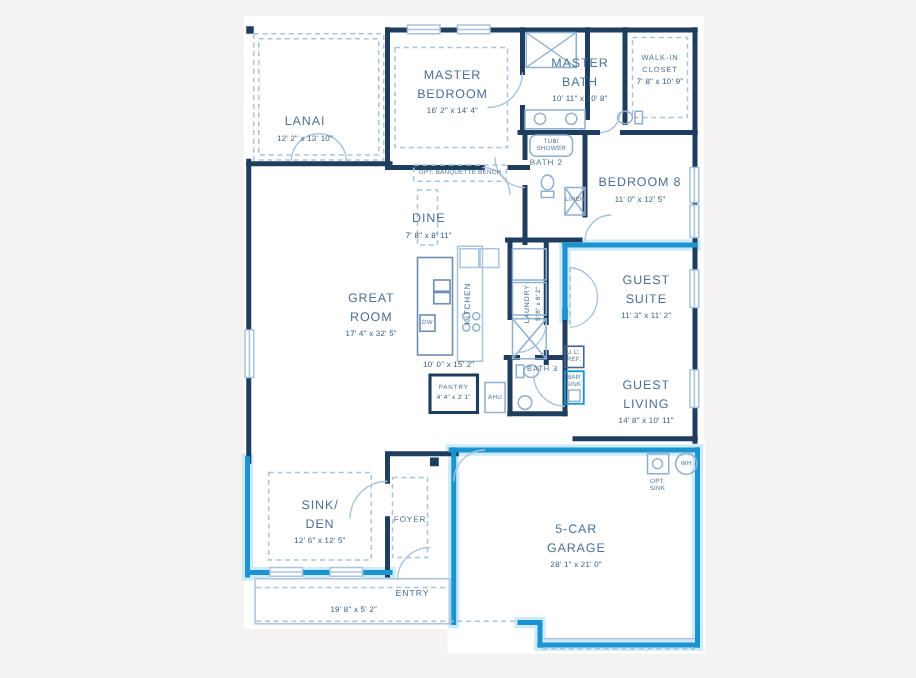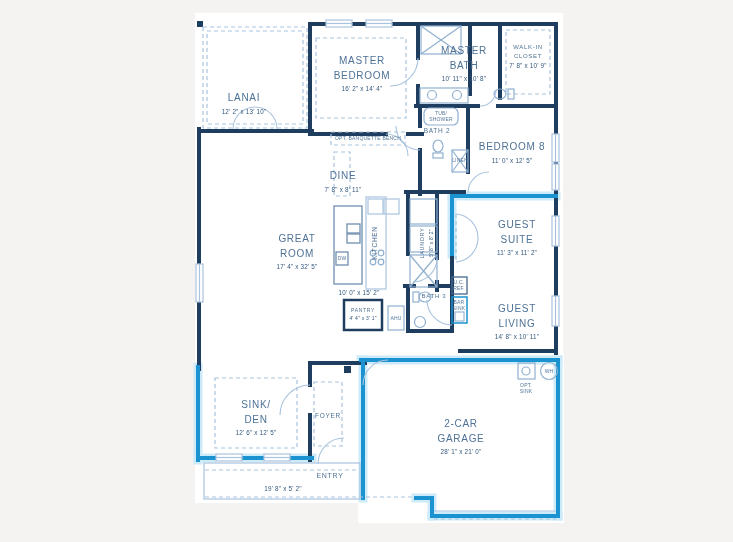--- a/index.html
+++ b/index.html
@@ -227,21 +227,21 @@
 SUITE</span><span class="dims">11' 3" x 11' 2"</span></div>
   <div class="lbl" style="left:517px;top:322px;"><span class="name">GUEST
 LIVING</span><span class="dims">14' 8" x 10' 11"</span></div>
   <div class="lbl" style="left:434px;top:296px;"><span class="name" style="font-size:6px;">BATH 3</span></div>
   <div class="lbl" style="left:363px;top:315px;"><span class="name" style="font-size:5px;">PANTRY</span><span class="dims" style="font-size:5px;">4' 4" x 3' 1"</span></div>
   <div class="lbl" style="left:256px;top:418px;"><span class="name">SINK/
 DEN</span><span class="dims">12' 6" x 12' 5"</span></div>
   <div class="lbl" style="left:328px;top:416px;"><span class="name" style="font-size:6.5px;">FOYER</span></div>
   <div class="lbl" style="left:330px;top:476px;"><span class="name" style="font-size:7px;">ENTRY</span></div>
   <div class="lbl" style="left:283px;top:488px;"><span class="dims">19' 8" x 5' 2"</span></div>
-  <div class="lbl" style="left:461px;top:437px;"><span class="name">2-CAR
+  <div class="lbl" style="left:461px;top:437px;"><span class="name">5-CAR
 GARAGE</span><span class="dims">28' 1" x 21' 0"</span></div>
 
   <div class="lbl tiny" style="left:368px;top:138px;width:80px;"><span>OPT. BANQUETTE BENCH</span></div>
   <div class="lbl tiny" style="left:441px;top:116px;"><span>TUB/
 SHOWER</span></div>
   <div class="lbl tiny" style="left:460px;top:160px;"><span>LINEN</span></div>
   <div class="lbl tiny" style="left:342px;top:258px;"><span>DW</span></div>
   <div class="lbl tiny" style="left:459px;top:285px;"><span>U.C.
 REF.</span></div>
   <div class="lbl tiny" style="left:459px;top:305px;"><span>BAR

